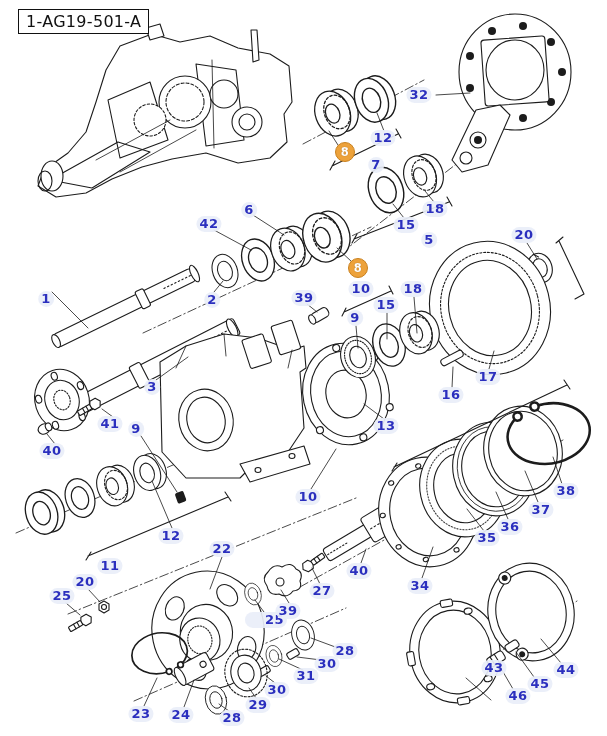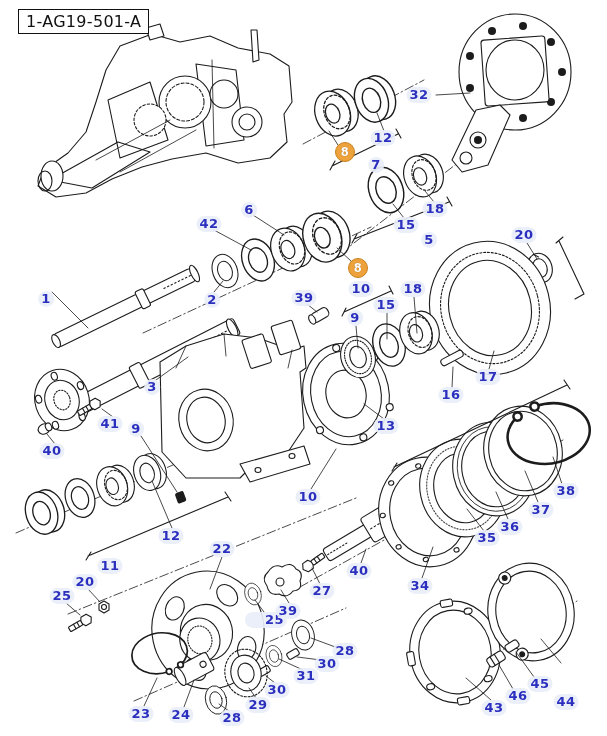--- a/index.html
+++ b/index.html
@@ -392,18 +392,18 @@
       <div class="callout" style="left: 359px; top: 571px;">40</div>
       <div class="callout" style="left: 420px; top: 586px;">34</div>
       <div class="callout" style="left: 487px; top: 538px;">35</div>
       <div class="callout" style="left: 510px; top: 527px;">36</div>
       <div class="callout" style="left: 541px; top: 510px;">37</div>
       <div class="callout" style="left: 566px; top: 491px;">38</div>
       <div class="callout" style="left: 304px; top: 298px;">39</div>
       <div class="callout" style="left: 52px; top: 451px;">40</div>
       <div class="callout" style="left: 110px; top: 424px;">41</div>
       <div class="callout" style="left: 209px; top: 224px;">42</div>
-      <div class="callout" style="left: 494px; top: 708px;">43</div>
-      <div class="callout" style="left: 566px; top: 670px; margin-top: 32px;">44</div>
+      <div class="callout" style="left: 494px; top: 668px;">43</div>
+      <div class="callout" style="left: 566px; top: 670px;">44</div>
       <div class="callout" style="left: 540px; top: 684px;">45</div>
       <div class="callout" style="left: 518px; top: 696px;">46</div>
     </div>
 </div>
 
 </body></html>

